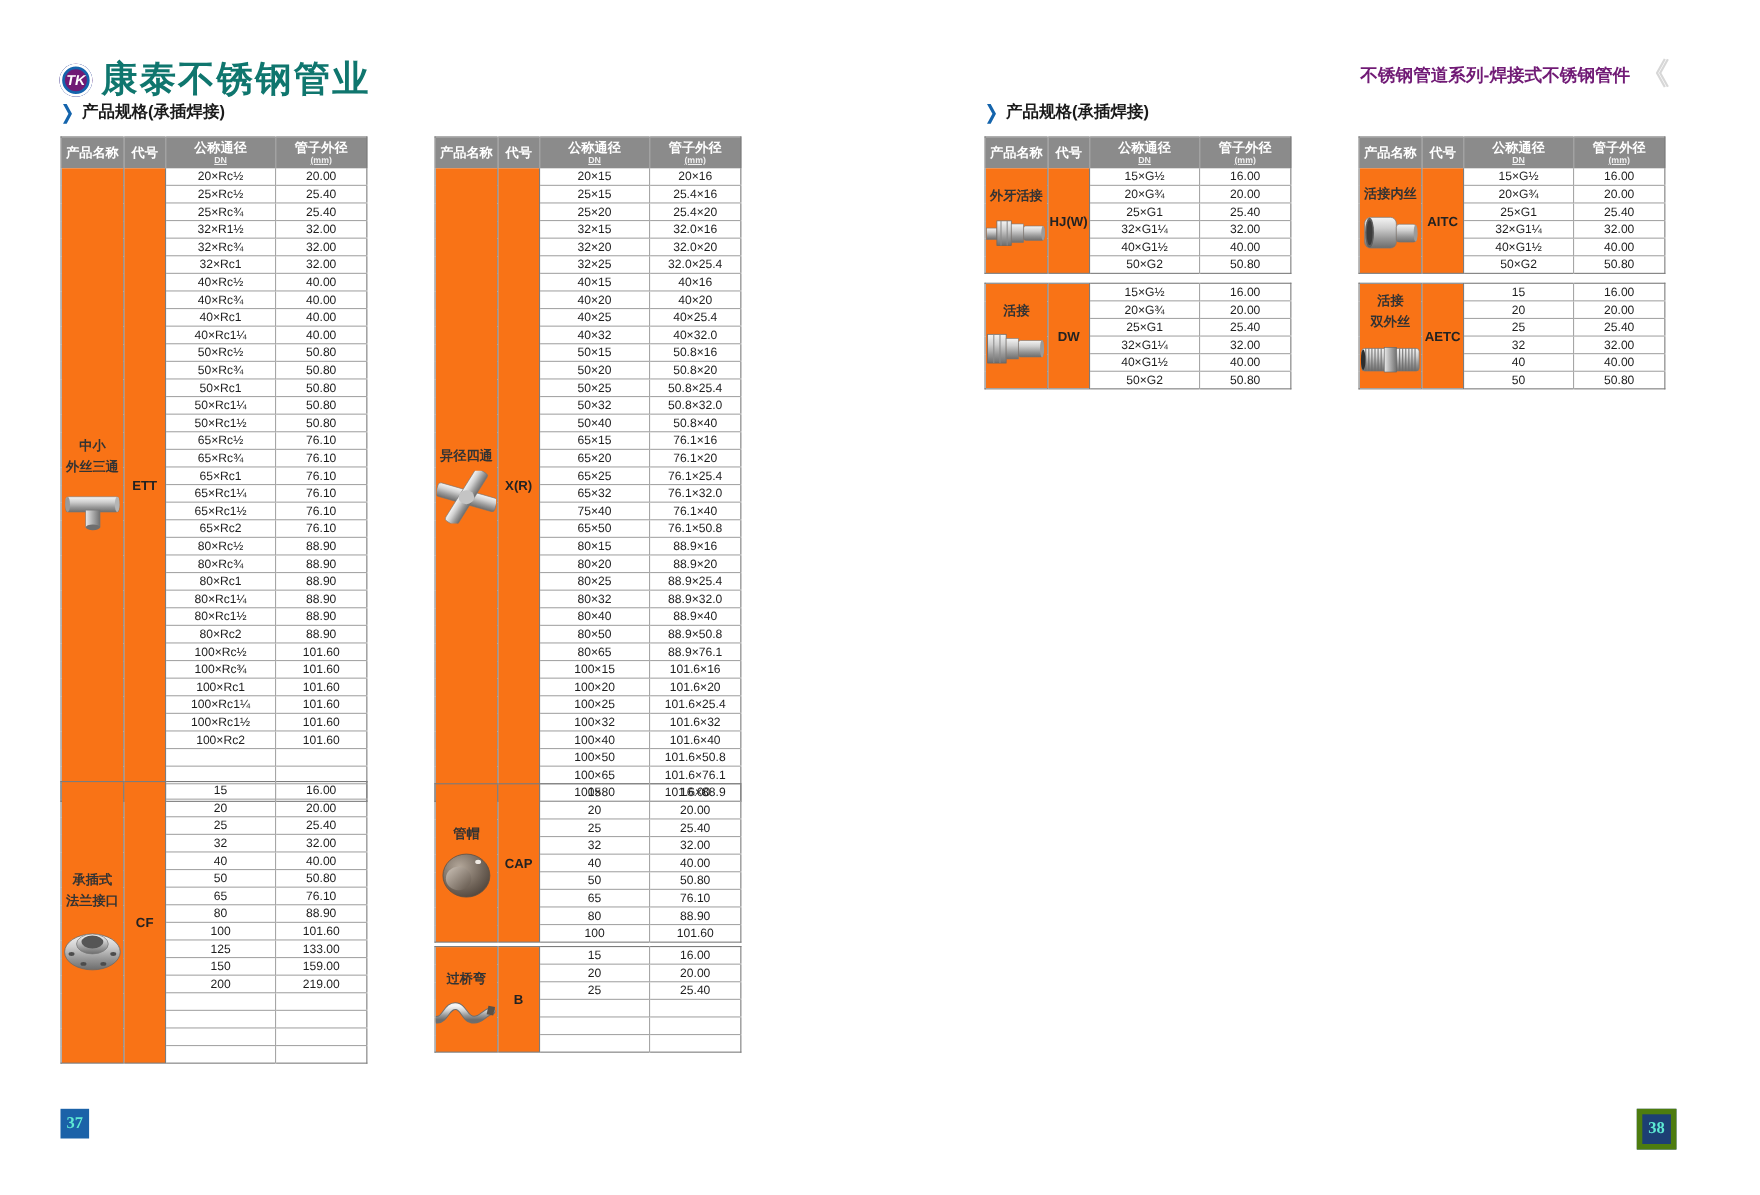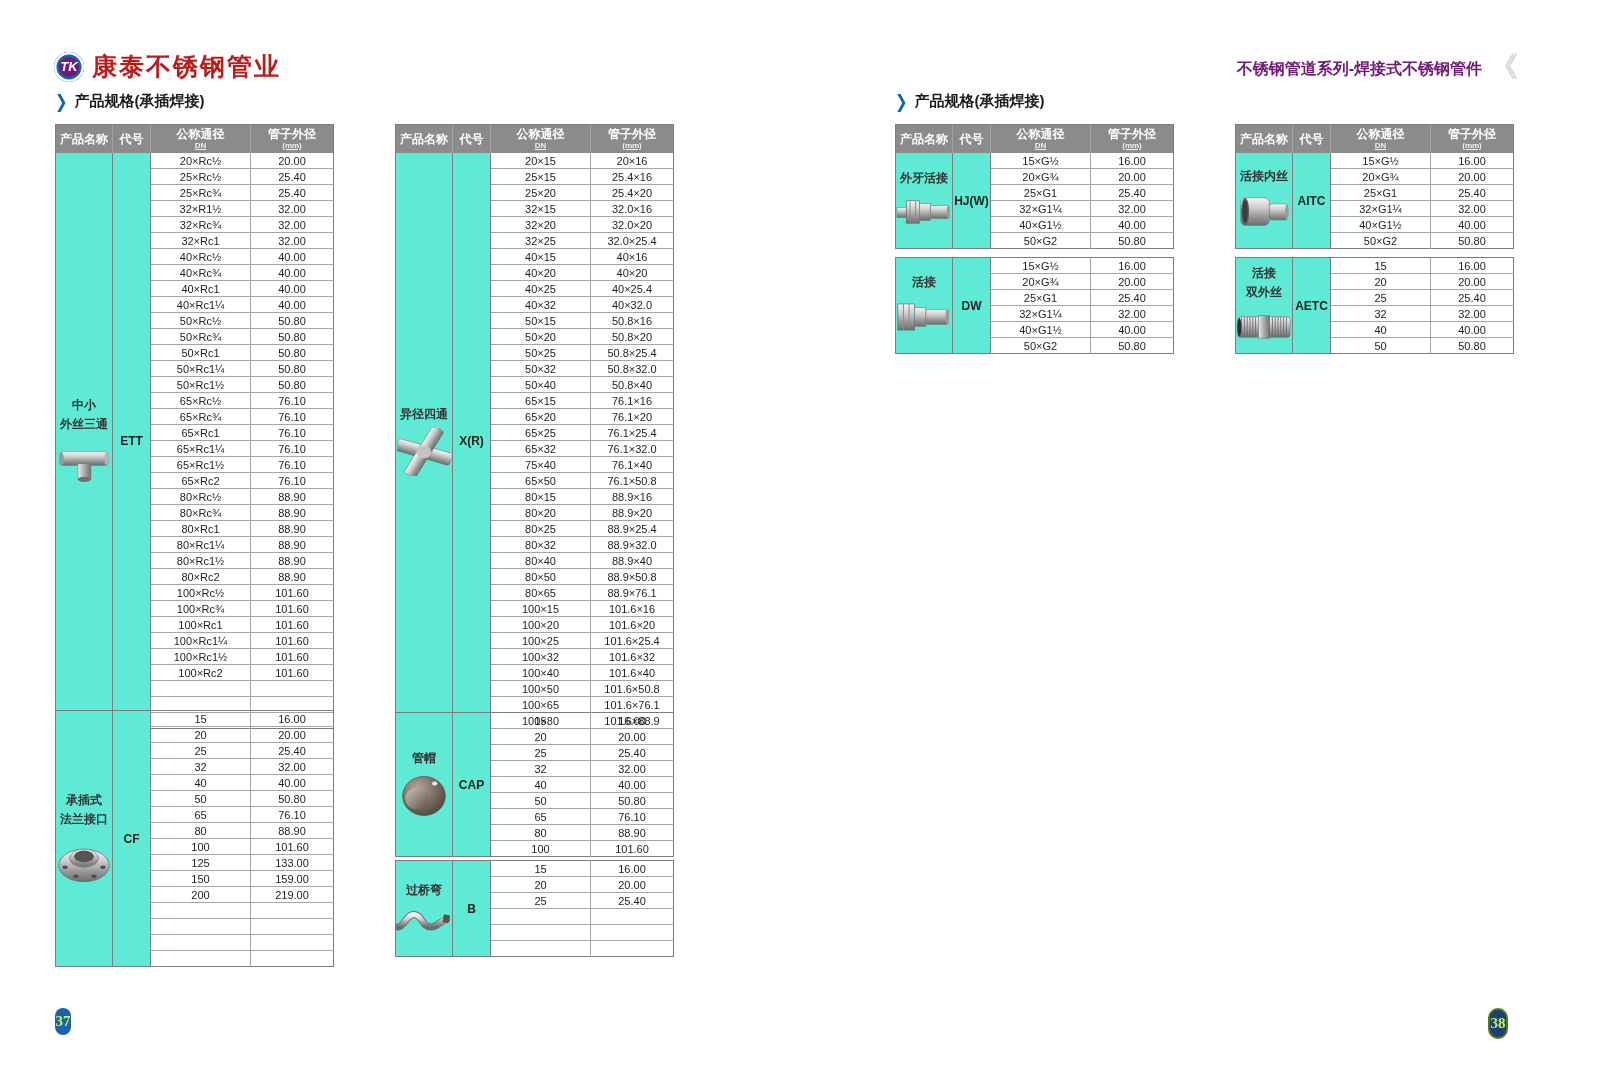--- a/index.html
+++ b/index.html
@@ -4,21 +4,21 @@
 <style>
   html,body{margin:0;padding:0;}
   body{width:1600px;height:1086px;position:relative;background:#ffffff;
        font-family:"Liberation Sans","DejaVu Sans",sans-serif;overflow:hidden;}
 
   
   .logo{position:absolute;left:54px;top:50px;display:flex;align-items:center;gap:8px;}
   .logo-badge{width:30px;height:30px;border-radius:50%;background:#701a75;color:#fff;
       display:flex;align-items:center;justify-content:center;font-weight:bold;font-style:italic;
       font-size:13px;box-shadow:inset 0 0 0 2.5px #fff,inset 0 0 0 5px #1464ac;}
-  .logo-text{color:#b91c1c;font-size:25px;font-weight:bold;letter-spacing:2px;}
+  .logo-text{color:#0f766e;font-size:33px;font-weight:bold;letter-spacing:2px;}
   .header-right{position:absolute;top:59px;right:118px;font-size:16px;font-weight:bold;color:#701a75;}
   .header-chevron{position:absolute;top:48px;right:82px;font-size:28px;color:#d7d7d7;font-weight:bold;}
 
   .section-title{position:absolute;top:92px;font-size:15px;font-weight:bold;color:#1a1a1a;
       display:flex;align-items:center;gap:7px;}
   .section-arrow{color:#1464ac;font-size:15px;font-weight:bold;transform:scaleY(1.2);}
   #sec-left{left:55px;}
   #sec-right{left:895px;}
 
   
@@ -36,31 +36,31 @@
   table.spec{border-collapse:collapse;width:100%;table-layout:fixed;border:1px solid #7c7c7c;}
   table.spec thead th{background:#8b8b8b;color:#fff;font-size:12px;font-weight:bold;height:28px;
       padding:0;vertical-align:middle;line-height:1.05;border-left:1px solid #a2a2a2;}
   table.spec thead th:first-child{border-left:none;}
   table.spec thead th .sub{display:block;font-size:8px;font-weight:bold;color:#f0f0f0;margin-top:1px;text-decoration:underline;}
   table.spec tbody td{font-size:11px;color:#1d1d1d;text-align:center;height:15px;padding:0;
       line-height:14px;white-space:nowrap;overflow:hidden;}
   table.spec td.dn,table.spec td.od{border-top:1px solid #a6a6a6;}
   table.spec tbody tr.first td.dn,table.spec tbody tr.first td.od{border-top:none;}
   table.spec td.dn{border-right:1px solid #a6a6a6;}
-  table.spec td.prod,table.spec td.code{border-right:1px solid #7c7c7c;vertical-align:middle;background:#5eead4;margin-top:29px;}
+  table.spec td.prod,table.spec td.code{border-right:1px solid #7c7c7c;vertical-align:middle;background:#f97316;margin-top:29px;}
   .prod-name{font-size:12px;font-weight:bold;color:#333;line-height:1.55;text-align:center;}
   .prod-img{margin-top:5px;display:flex;justify-content:center;}
   .code-label{font-size:12px;font-weight:bold;color:#222;text-align:center;letter-spacing:0;}
 
   
-  .pagenum{position:absolute;width:16px;height:27px;color:#bef264;display:flex;align-items:center;
+  .pagenum{position:absolute;width:26px;height:27px;color:#5eead4;display:flex;align-items:center;
       justify-content:center;font-family:"Liberation Serif","DejaVu Serif",serif;
-      font-weight:bold;font-size:15px;border-radius:10px;}
+      font-weight:bold;font-size:15px;}
   #pn37{left:55px;top:1008px;background:#1b62a8;}
-  #pn38{left:1488px;top:1008px;background:#1d3f74;border:2px solid #4d7c0f;}
+  #pn38{left:1488px;top:1008px;background:#1d3f74;border:5px solid #4d7c0f;}
 </style>
 </head>
 <body>
 
 <svg width="0" height="0" style="position:absolute">
   <defs>
     <linearGradient id="mh" x1="0" y1="0" x2="0" y2="1">
       <stop offset="0" stop-color="#f5f5f5"></stop>
         <stop offset="0.35" stop-color="#cfcfcf"></stop>
       <stop offset="0.7" stop-color="#969696"></stop>

